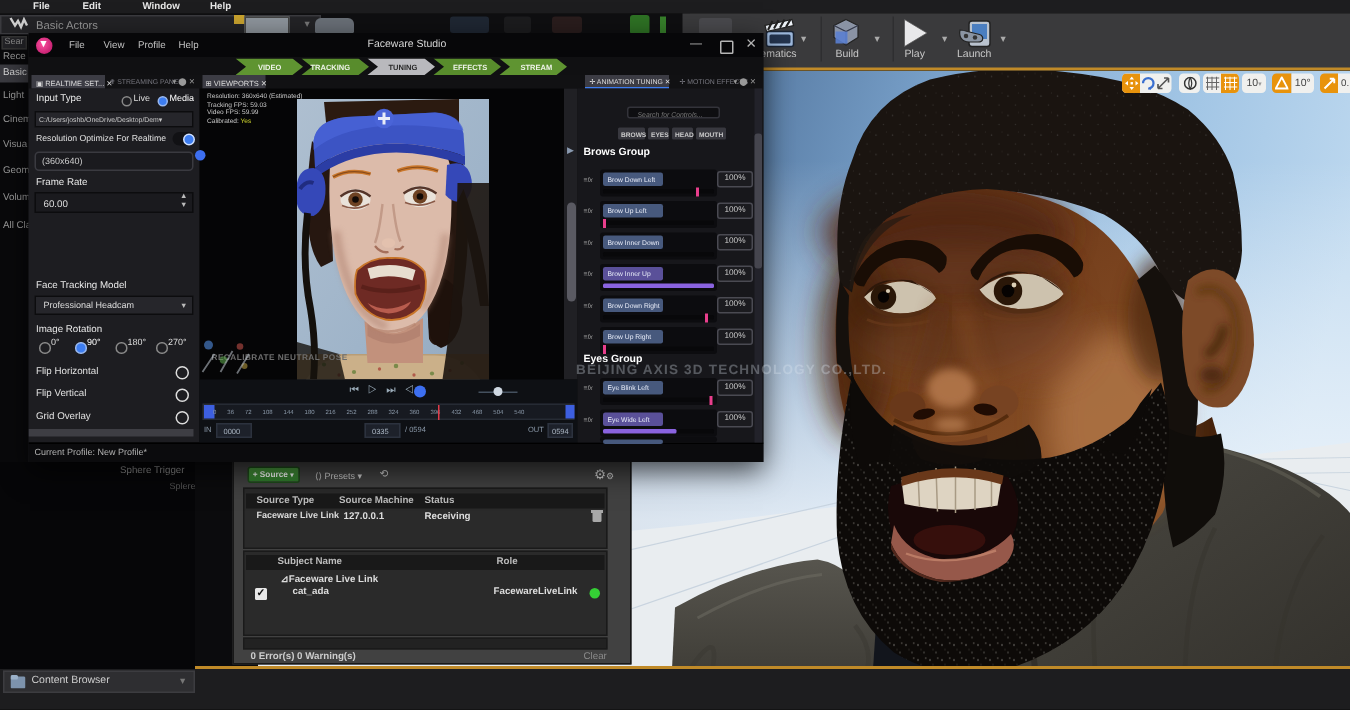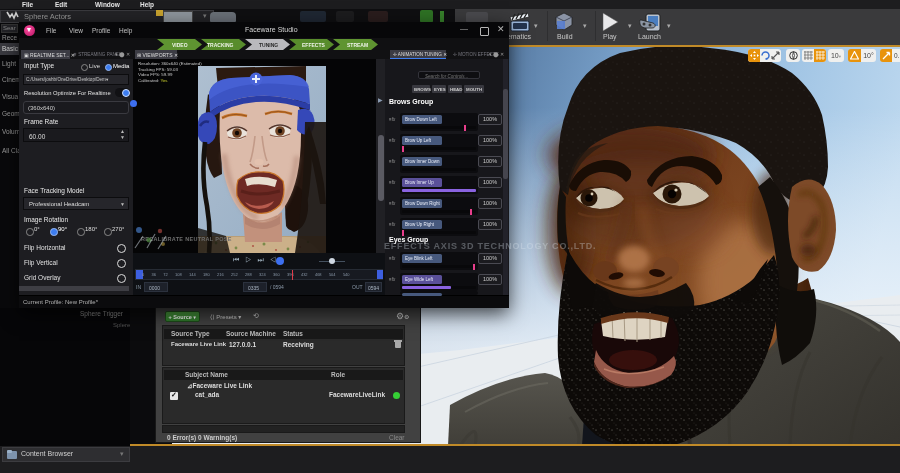--- a/index.html
+++ b/index.html
@@ -24,21 +24,21 @@
 <div class="t" style="left:140px;top:1px;font-size:6.5px;font-weight:bold;color:#e5e5e5;">Help</div>
 
 <div class="abs" style="left:0;top:9px;width:460px;height:14px;background:#0f0f11;"></div>
 
 <div class="abs" style="left:455px;top:9px;width:445px;height:37px;background:#3a3a3c;"></div>
 
 <div class="abs" style="left:0;top:10px;width:214px;height:13px;background:#232326;border:1px solid #3a3a3e;box-sizing:border-box;"></div>
 <svg class="abs" style="left:6px;top:11px;" width="13" height="11" viewBox="0 0 13 11">
       <path d="M1 1 L4 6 L6 3 L8 7 L10 2 L12 6" stroke="#cfcfcf" stroke-width="1.6" fill="none"></path>
     </svg>
-<div class="t" style="left:24px;top:12px;font-size:7.5px;color:#9a9a9a;">Sphere Actors</div>
+<div class="t" style="left:24px;top:12px;font-size:7.5px;color:#9a9a9a;">Basic Actors</div>
 <div class="t" style="left:203px;top:12px;font-size:7px;color:#777;">▾</div>
 
 <div class="abs" style="left:300px;top:11px;width:26px;height:11px;background:#1f2733;border-radius:2px;"></div>
 <div class="abs" style="left:336px;top:11px;width:18px;height:11px;background:#1c1c1e;border-radius:2px;"></div>
 <div class="abs" style="left:368px;top:11px;width:20px;height:11px;background:#2a1d1d;border-radius:2px;"></div>
 <div class="abs" style="left:420px;top:10px;width:13px;height:13px;background:#2e7224;border-radius:2px;"></div>
 <div class="abs" style="left:440px;top:11px;width:4px;height:12px;background:#37802b;"></div>
 <div class="abs" style="left:466px;top:12px;width:22px;height:11px;background:#4a4a4e;border-radius:2px;"></div>
 <div class="abs" style="left:156px;top:10px;width:7px;height:6px;background:#c8a22e;"></div>
 <div class="abs" style="left:163px;top:11px;width:28px;height:12px;background:#8e959c;border:1px solid #444;"></div>
@@ -630,21 +630,21 @@
         </div>
     <div class="rw" style="top:233px">
           <span class="slab" style="height:4px;"></span>
           <span class="btn" style="height:3px;"></span>
         </div>
     <div class="abs" style="left:118px;top:0;width:5px;height:236px;background:#22222a;"></div>
     <div class="abs" style="left:118px;top:30px;width:5px;height:90px;background:#45454e;border-radius:2px;"></div>
   </div>
 </div>
 
-<div class="t" style="left:384px;top:241px;font-size:9px;font-weight:bold;color:rgba(220,229,240,0.32);letter-spacing:0.8px;">EFFECTS AXIS 3D TECHNOLOGY CO.,LTD.</div>
+<div class="t" style="left:384px;top:241px;font-size:9px;font-weight:bold;color:rgba(220,229,240,0.32);letter-spacing:0.8px;">BEIJING AXIS 3D TECHNOLOGY CO.,LTD.</div>
 <svg class="abs" style="left:133px;top:222px" width="36" height="30" viewBox="0 0 36 30" opacity="0.85">
   <circle cx="6" cy="8" r="3" fill="#4a7ec8" opacity="0.8"></circle>
       <circle cx="16" cy="18" r="2.5" fill="#58a048" opacity="0.7"></circle>
   <circle cx="27" cy="9" r="2.2" fill="#c05048" opacity="0.7"></circle>
       <circle cx="30" cy="22" r="2" fill="#d0b048" opacity="0.6"></circle>
   <path d="M2 26 L10 14 M14 26 L22 12 M25 27 L33 14" stroke="#cfd8e2" stroke-width="1.2" opacity="0.6"></path>
 </svg>
 
 <div class="abs" style="left:0;top:446px;width:900px;height:27px;background:#1d1d1f;"></div>
 <div class="abs" style="left:2px;top:447px;width:128px;height:15px;background:#2e2e31;border:1px solid #3c3c40;box-sizing:border-box;"></div>

